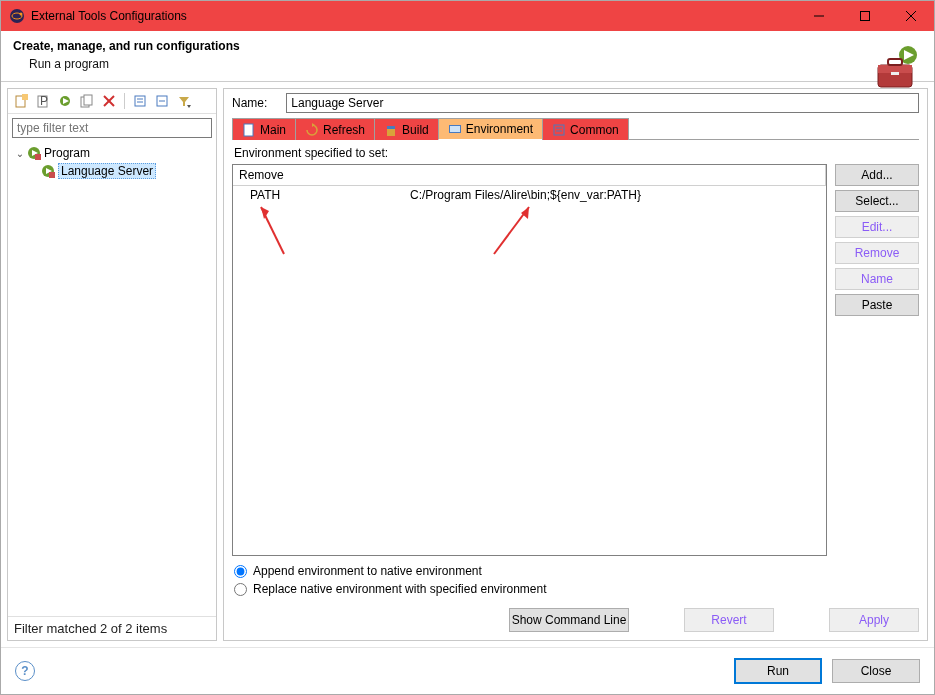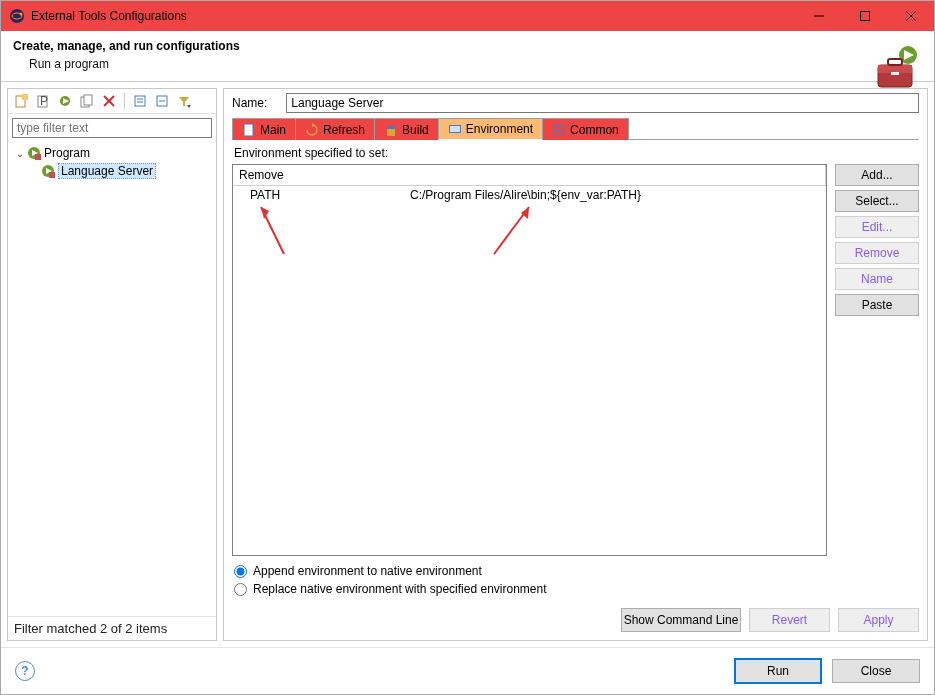--- a/index.html
+++ b/index.html
@@ -66,21 +66,21 @@
 .btns-col { width:84px; display:flex; flex-direction:column; gap:4px; }
 .btn { border:1px solid #adadad; background:#e1e1e1; text-align:center; padding:3px 0; }
 .btn.disabled { color:#8b5cf6; border-color:#d0d0d0; background:#efefef; }
 .btn.primary { border:2px solid #0078d7; background:#e1e1e1; }
 
 .radios { padding:8px 2px 0 2px; }
 .radios label { display:flex; align-items:center; gap:6px; margin-bottom:4px; font-size:12px; }
 
 .bottom-right { display:flex; justify-content:flex-end; gap:8px; padding-top:8px; }
 .bottom-right .btn { width:120px; padding:4px 0; }
-.bottom-right .btn.sm { width:81px; }
+.bottom-right .btn.sm { width:90px;margin-left:47px; }
 
 
 .footer { display:flex; align-items:center; padding:10px 14px; gap:10px; border-top:1px solid #e5e5e5; }
 .footer .spacer { flex:1; }
 .footer .btn { width:88px; padding:4px 0; }
 .helpicon { width:20px; height:20px; border:1px solid #5a8fc8; border-radius:50%; display:flex; align-items:center; justify-content:center; color:#5a8fc8; font-weight:bold; }
 
 
 .arrow-svg { position:absolute; pointer-events:none; }
 .right-rel { position:relative; }

